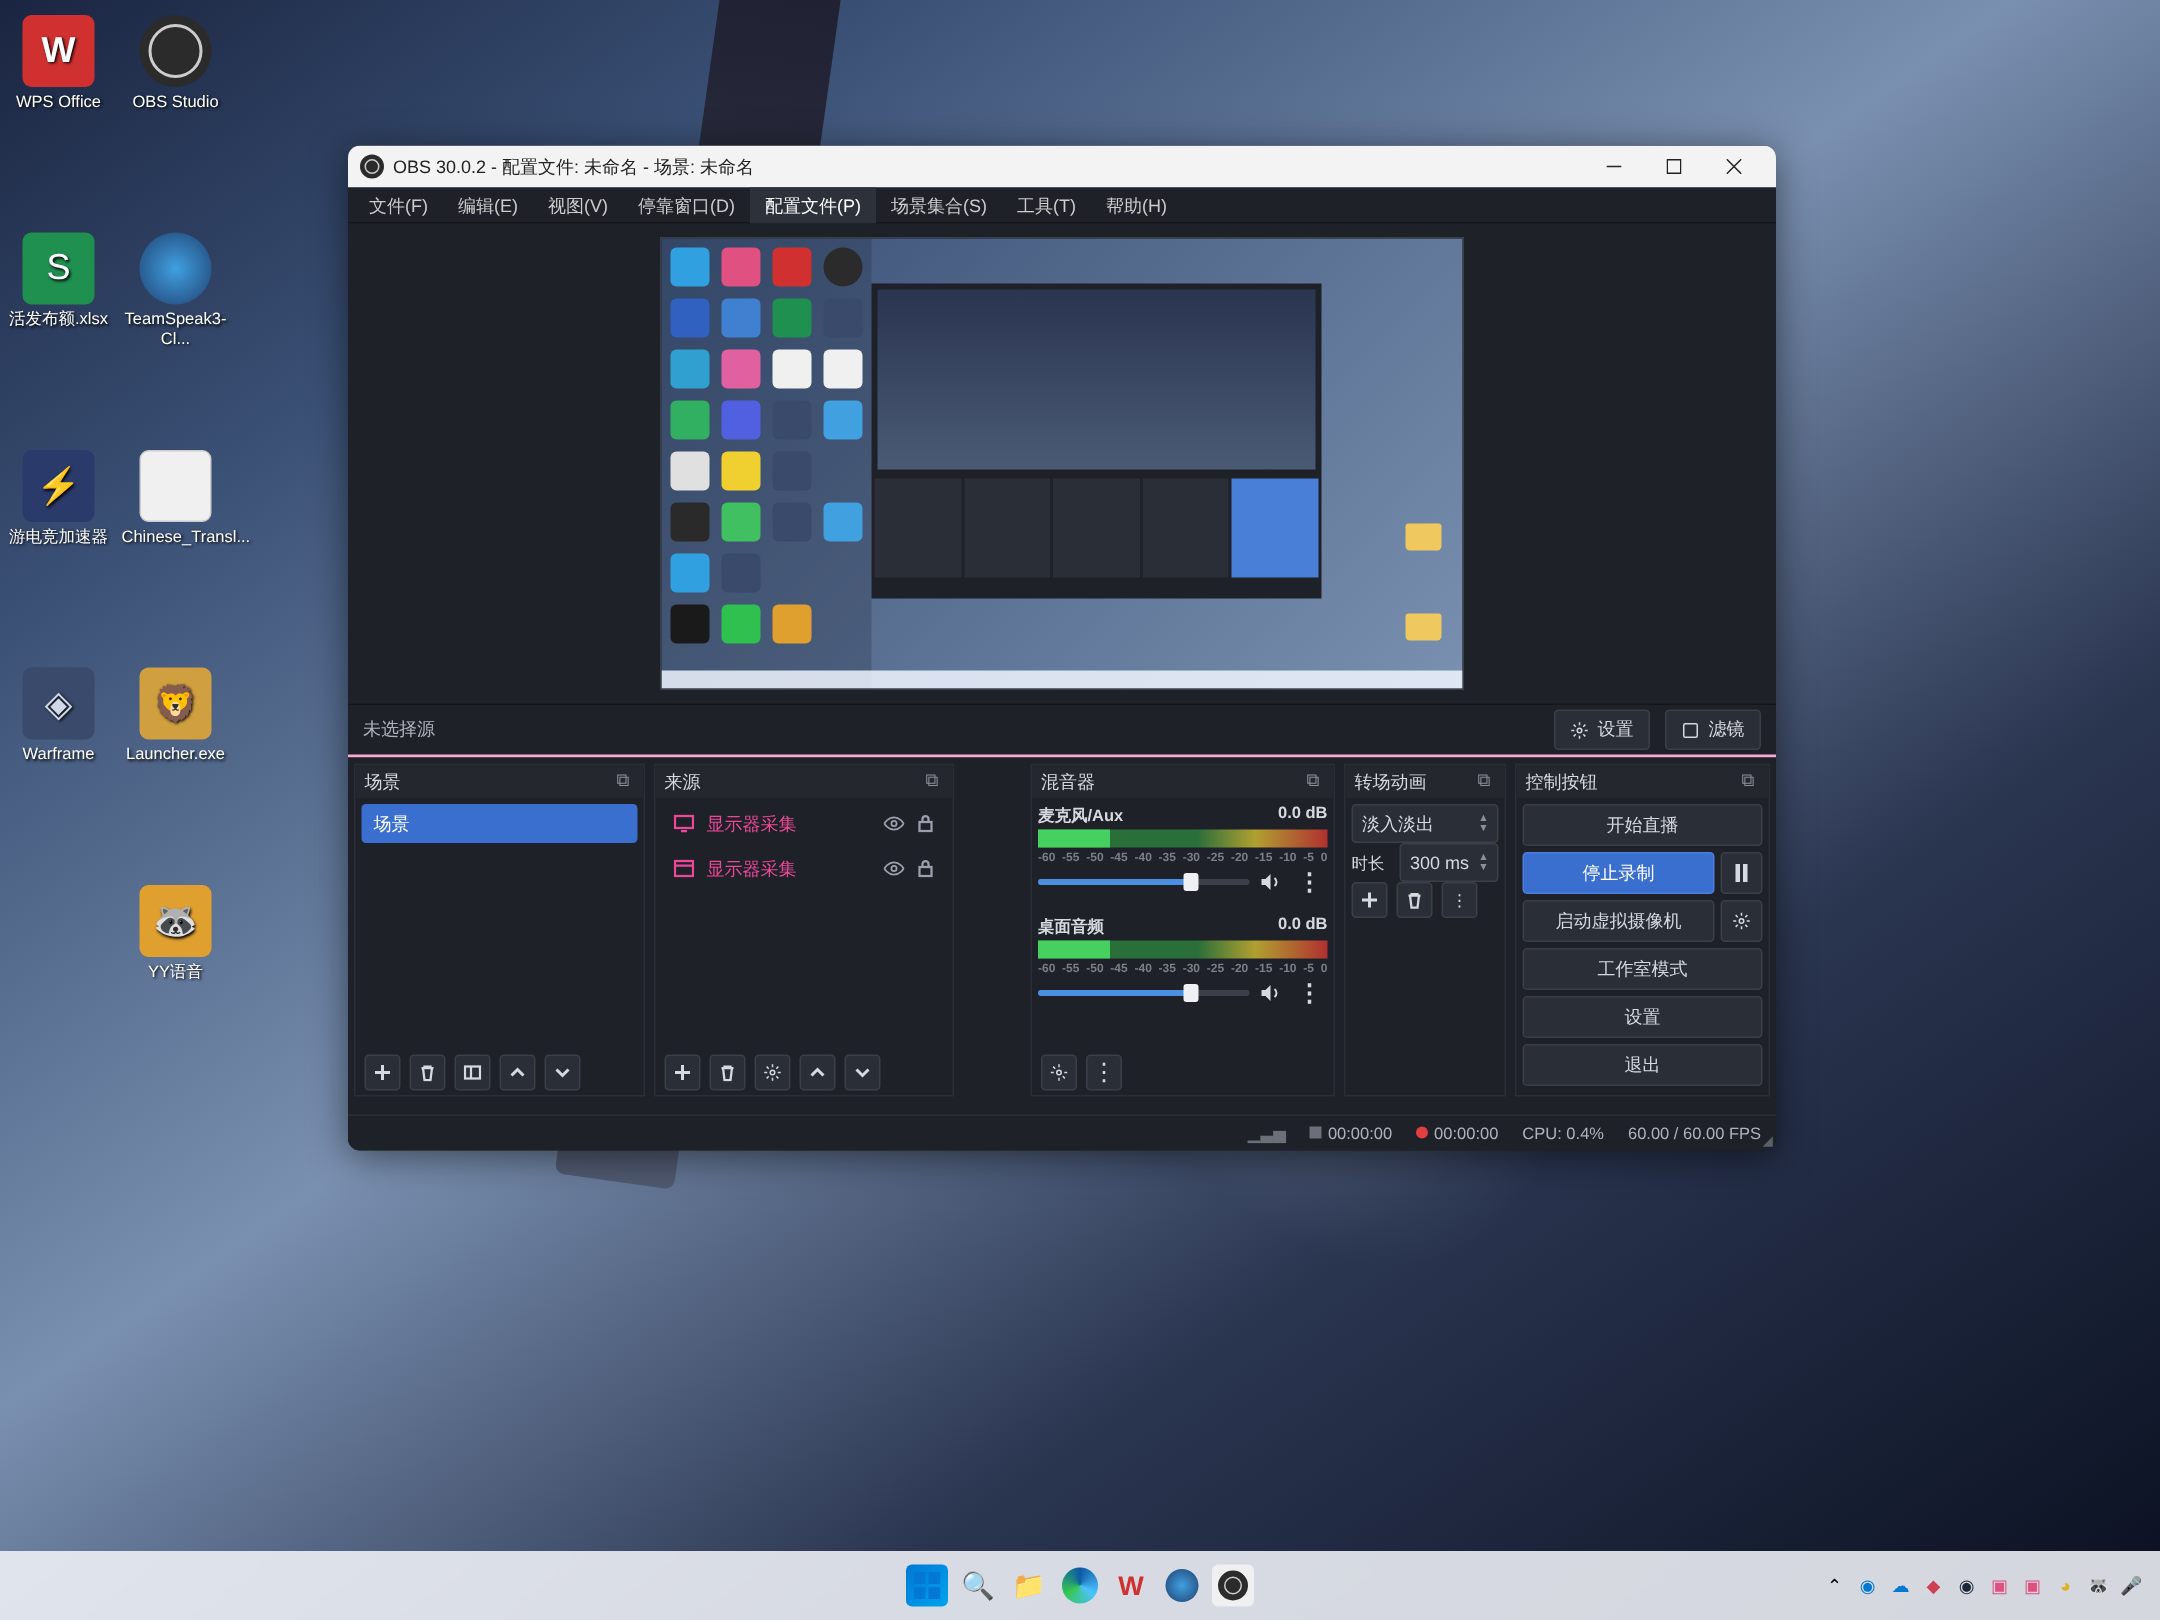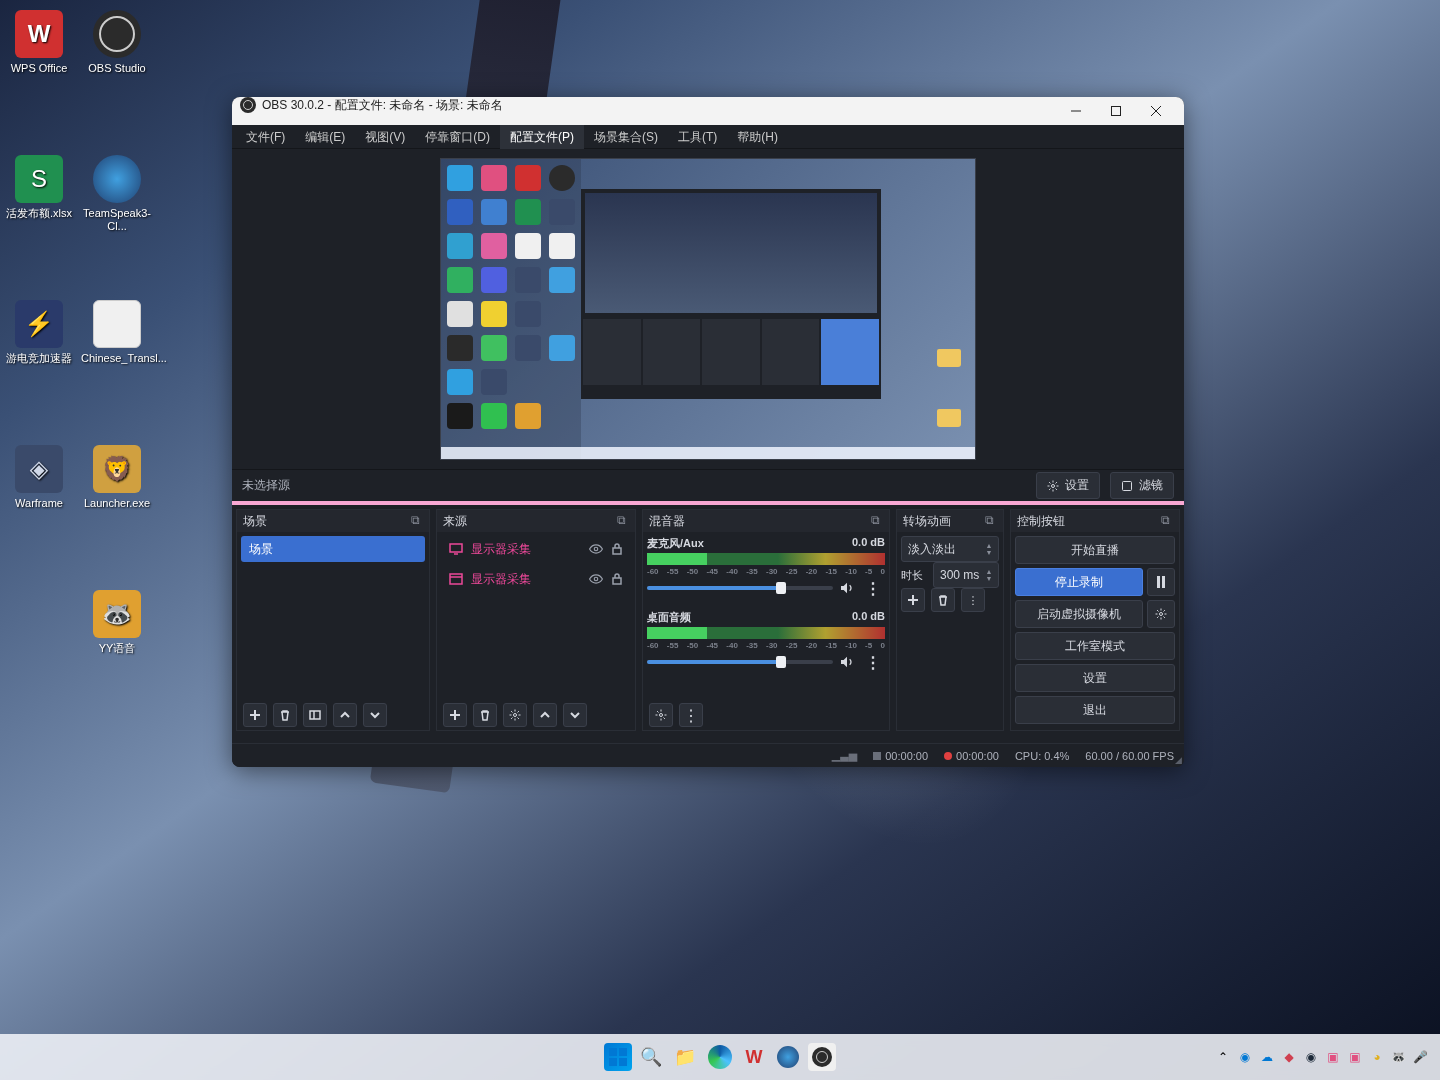--- a/index.html
+++ b/index.html
@@ -11,21 +11,21 @@
 .wallpaper::after { content:""; position:absolute; left:30%; top:-10%; width:80px; height:900px; background: linear-gradient(#1a1a2a, #505a70); transform: rotate(8deg); border-radius:6px; }
 
 
 .desktop-icons { position: absolute; top: 10px; left: 0; display: grid; grid-template-columns: repeat(2, 78px); grid-auto-rows: 95px; gap: 50px 0; }
 .di { display:flex; flex-direction:column; align-items:center; color:#fff; font-size:11px; text-shadow:1px 1px 2px #000; }
 .di .ic { width:48px; height:48px; border-radius:6px; margin-bottom:4px; display:flex; align-items:center; justify-content:center; font-size:24px; }
 .di .lbl { text-align:center; max-width:72px; line-height:1.2; }
 
 
 .obs { position: absolute; left: 232px; top: 97px; width: 952px; height: 670px; background: #1e2127; border-radius: 8px; box-shadow: 0 4px 24px rgba(0,0,0,0.5); display:flex; flex-direction:column; overflow:hidden; }
-.titlebar { height: 28px; background: #f3f3f3; color:#222; display:flex; padding: 0 8px; font-size:12px; }
+.titlebar { height: 28px; background: #f3f3f3; color:#222; display:flex; align-items:center; padding: 0 8px; font-size:12px; }
 .titlebar .obs-ico { width:16px; height:16px; border-radius:50%; background:#2b2b2b; margin-right:6px; display:inline-block; position:relative; }
 .titlebar .obs-ico::after { content:""; position:absolute; inset:3px; border:1px solid #ccc; border-radius:50%; }
 .titlebar .spacer { flex:1; }
 .titlebar .wbtn { width:40px; height:28px; display:flex; align-items:center; justify-content:center; color:#222; }
 
 .menubar { height:24px; background:#1e2127; color:#ccc; display:flex; align-items:center; padding:0 4px; font-size:12px; border-bottom:1px solid #14161a; }
 .menubar .mi { padding: 0 10px; line-height:24px; }
 .menubar .mi.sel { background:#2d3139; color:#fff; }
 
 .preview { flex: 0 0 320px; background:#1e2127; display:flex; align-items:center; justify-content:center; position:relative; }
@@ -33,35 +33,35 @@
 .preview-inner .mini { position:absolute; left:0; top:0; width:140px; height:300px; background:rgba(40,50,70,0.3); display:grid; grid-template-columns:repeat(4,26px); grid-auto-rows:26px; gap:8px; padding:6px; }
 .preview-inner .mini div { border-radius:4px; }
 .preview-inner .nested { position:absolute; left:140px; top:30px; width:300px; height:210px; background:#1e2127; }
 .preview-inner .nested .np { height:120px; background:linear-gradient(#2a3550,#4a5a75); margin:4px; }
 .preview-inner .nested .nb { height:70px; display:flex; gap:2px; padding:2px; }
 .preview-inner .nested .nb div { flex:1; background:#2a2e36; }
 .preview-inner .nested .nb div.bl { background:#4a7fd8; }
 .preview-inner .folder { position:absolute; right:14px; width:24px; height:18px; background:#f0c860; border-radius:2px 2px 3px 3px; }
 .preview-inner .tb { position:absolute; bottom:0; left:0; right:0; height:12px; background:rgba(240,245,255,0.85); }
 
-.src-bar { height:36px; background:#1e2127; display:flex; align-items:center; padding:0 10px; color:#aeb2bc; font-size:12px; gap:10px; border-top:1px solid #14161a; border-bottom:4px solid #f9a8d4; }
+.src-bar { height:36px; background:#1e2127; display:flex; align-items:center; padding:0 10px; color:#aeb2bc; font-size:12px; gap:10px; border-top:1px solid #14161a; border-bottom:2px solid #f9a8d4; }
 .src-bar .spacer { flex:1; }
 .pill { background:#2a2e36; border:1px solid #3a3f4a; padding:4px 10px; border-radius:3px; display:flex; align-items:center; gap:6px; color:#d6d9e0; }
 
 
 .docks { flex:1; display:flex; gap:6px; padding:4px 4px 12px 4px; background:#1e2127; min-height:0; }
 .dock { background:#1e2127; border:1px solid #2a2e36; display:flex; flex-direction:column; }
 .dock-hdr { height:22px; background:#24272e; color:#d6d9e0; font-size:12px; display:flex; align-items:center; padding:0 6px; position:relative; }
 .dock-hdr .pop { position:absolute; right:4px; top:3px; width:14px; height:14px; color:#8a8f9a; }
 .dock-body { flex:1; padding:4px; display:flex; flex-direction:column; gap:4px; overflow:hidden; }
 .dock-foot { height:30px; display:flex; gap:6px; align-items:center; padding:0 6px; }
 
 .d-scenes { flex: 0 0 194px; }
 .d-sources { flex: 0 0 200px; }
-.d-mixer { flex: 1; }
+.d-mixer { flex: 1; margin-left: 45px; }
 .d-trans { flex: 0 0 108px; }
 .d-ctrl { flex: 0 0 170px; }
 
 .list-item { height:26px; display:flex; align-items:center; padding:0 8px; font-size:12px; color:#ec4899; border-radius:3px; gap:8px; }
 .list-item.sel { background:#3a6fd0; color:#fff; }
 .list-item .ic { width:14px; height:14px; }
 .list-item .tail { margin-left:auto; display:flex; gap:8px; color:#9aa0ac; }
 
 .ibtn { width:24px; height:24px; background:#2a2e36; border:1px solid #3a3f4a; border-radius:3px; color:#d6d9e0; display:flex; align-items:center; justify-content:center; }
 .ibtn.plain { background:transparent; border:none; }

